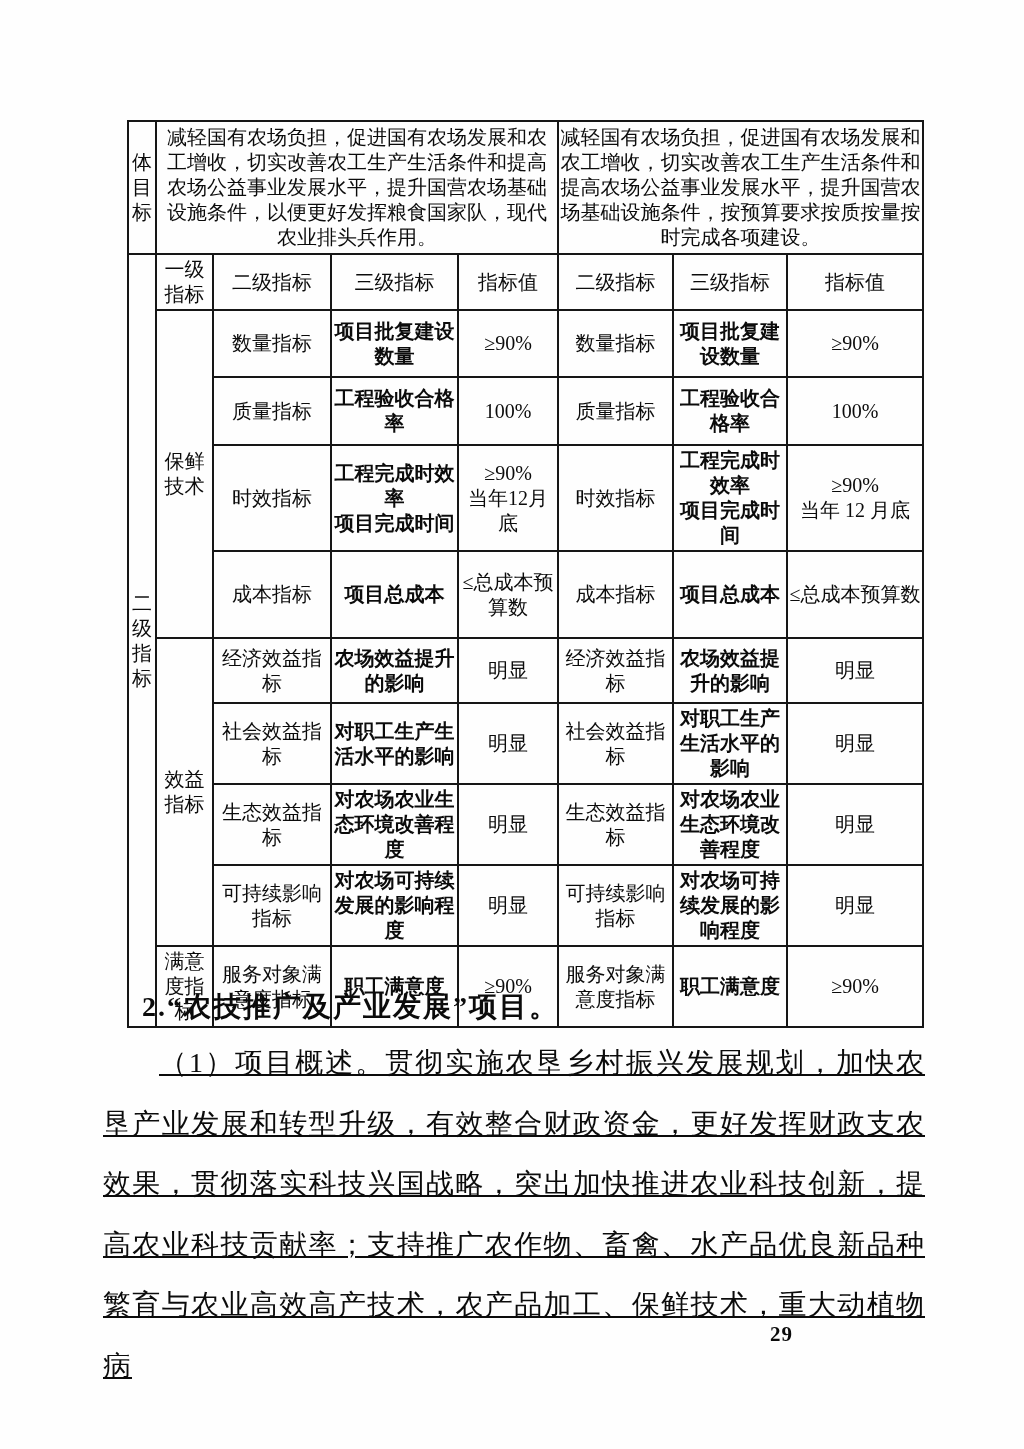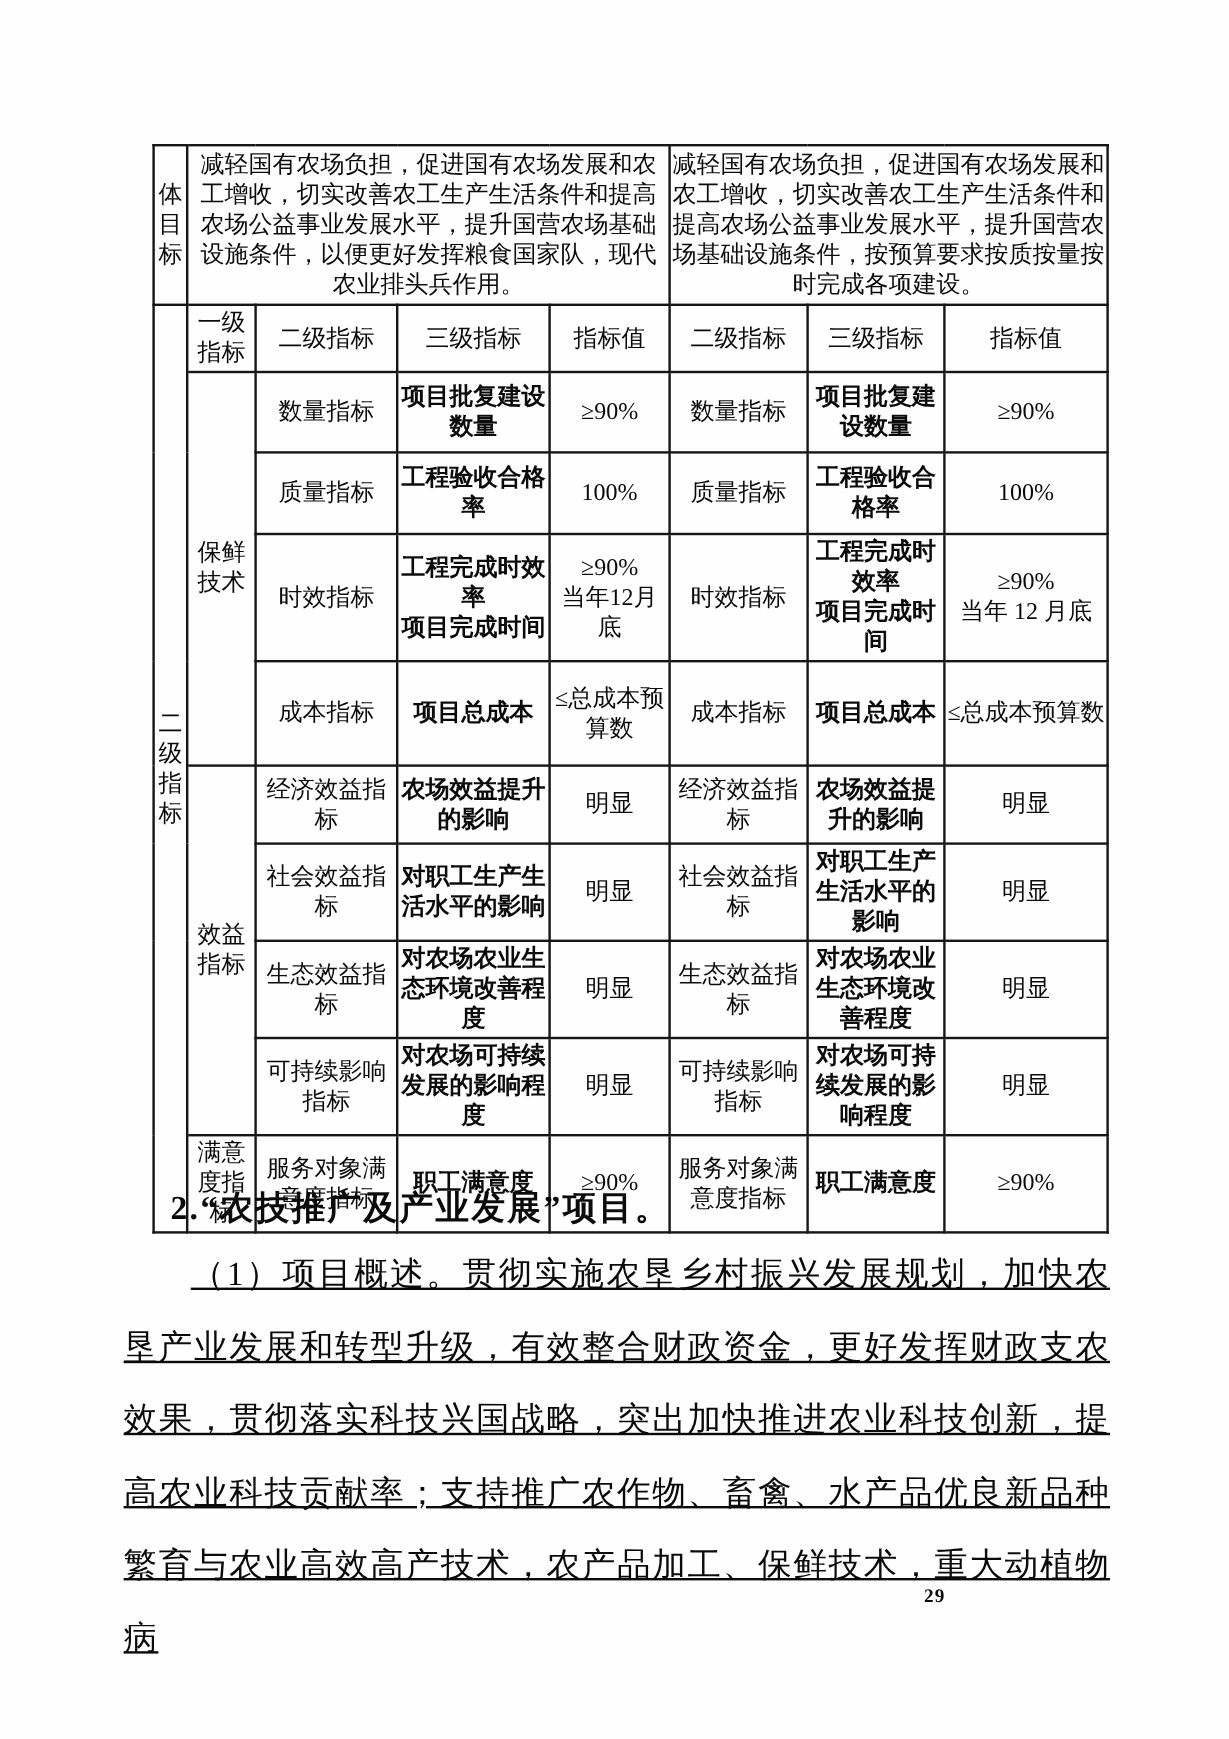--- a/index.html
+++ b/index.html
@@ -34,21 +34,21 @@
     position:absolute;left:142px;top:988px;margin:0;
     font-size:28px;font-weight:bold;letter-spacing:2px;text-align:right;
   }
   .body-text{
     position:absolute;left:103px;top:1033px;width:822px;margin:0;
     font-size:28px;line-height:60.5px;letter-spacing:1px;
     text-align:justify;text-indent:2em;text-decoration:underline;
   }
   .page-number{
     position:absolute;left:770px;top:1322px;
-    font-size:16px;font-weight:bold;letter-spacing:1px;
+    font-size:21px;font-weight:bold;letter-spacing:1px;
   }
 </style>
 </head>
 <body>
 
 <div class="page">
 
   <table class="grid">
     <colgroup>
       <col class="c1">

